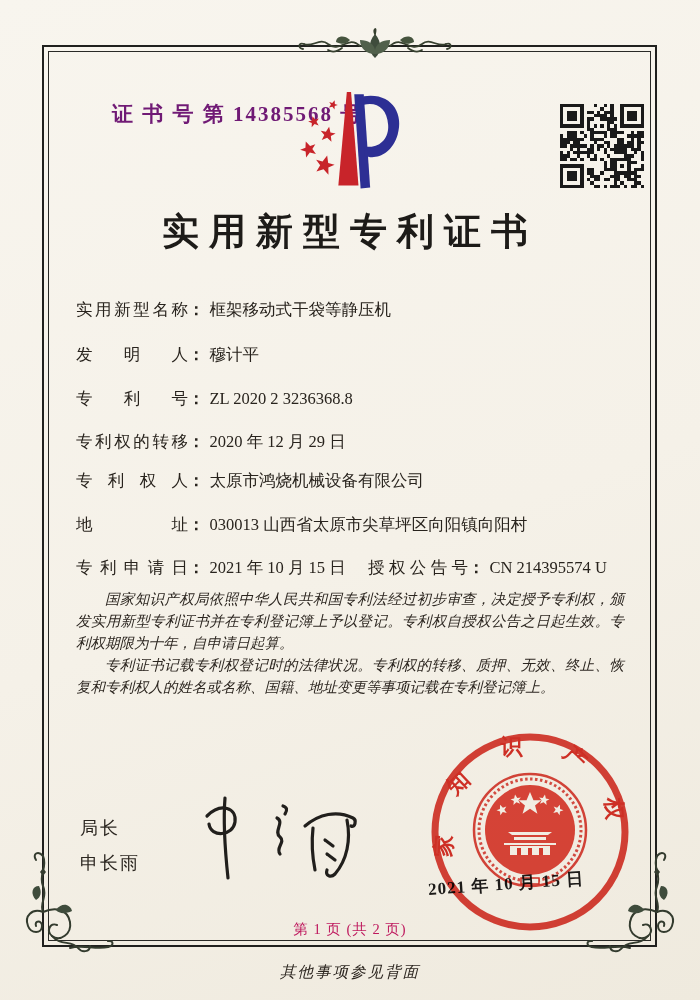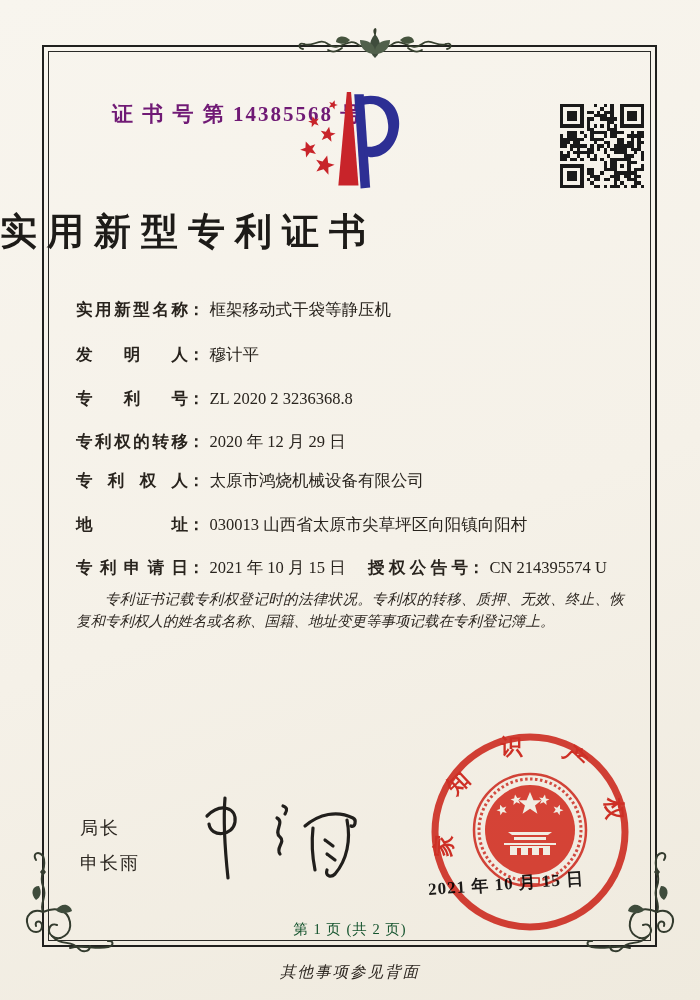--- a/index.html
+++ b/index.html
@@ -18,30 +18,30 @@
     border:1px solid #2a2a27;}
 
   .ornament{position:absolute;z-index:2;}
 
   
   .cert-no{position:absolute;left:76px;top:100px;font-size:21px;
     letter-spacing:2px;font-weight:bold;color:#701a75;margin-left:36px;}
   .logo{position:absolute;left:280px;top:90px;width:140px;height:106px;}
   .qr{position:absolute;left:560px;top:104px;width:84px;height:84px;}
 
-  .title{position:absolute;left:0;top:207px;width:700px;
+  .title{position:absolute;left:0;top:207px;width:700px;text-align:center;
     font-size:37px;font-weight:bold;letter-spacing:10px;color:#1d1b18;}
 
   
   .field-row{position:absolute;left:76px;width:560px;font-size:16.5px;
     white-space:nowrap;color:#28231d;}
   .f0{top:299px}.f1{top:344px}.f2{top:388px}.f3{top:431px}
   .f4{top:470px}.f5{top:514px}.f6{top:557px}
   .field-label{display:inline-block;width:112px;text-align:justify;
-    text-align-last:justify;font-weight:bold;vertical-align:bottom;}
+    text-align-last:justify;font-weight:normal;vertical-align:bottom;}
   .field-colon{font-weight:bold;}
   .field-value{margin-left:5px;}
   .grant-pair{position:absolute;left:292px;top:0;}
   .grant-pair .field-label{width:100px;}
 
   
   .body-text{position:absolute;left:76px;top:588px;width:548px;
     font-size:14.5px;line-height:22px;text-align:justify;
     font-style:italic;color:#2c2620;}
   .body-text p{margin:0;text-indent:2em;}
@@ -52,21 +52,21 @@
   .director-block div{margin-bottom:11px;letter-spacing:2px;}
   .signature{position:absolute;left:185px;top:788px;width:195px;height:100px;z-index:2;}
   .seal{position:absolute;left:425px;top:727px;width:210px;height:210px;
     z-index:4;mix-blend-mode:multiply;opacity:.95;}
   .seal-date{position:absolute;left:428px;top:872px;width:170px;z-index:3;
     font-size:17px;font-weight:bold;color:#1c1a18;letter-spacing:1px;
     transform:rotate(-4deg);white-space:nowrap;}
 
   
   .page-num{position:absolute;left:0;top:920px;width:700px;text-align:center;
-    font-size:14.5px;color:#14532d;letter-spacing:1px;}
+    font-size:14.5px;color:#be185d;letter-spacing:1px;}
   .back-note{position:absolute;left:0;top:962px;width:700px;text-align:center;
     font-size:15.5px;font-style:italic;color:#2c2620;letter-spacing:2px;}
 
   svg{display:block;}
 </style>
 </head>
 <body>
 
 <div id="page">
 
@@ -494,20 +494,21 @@
     <span class="field-label">地址</span><span class="field-colon">：</span><span class="field-value">030013 山西省太原市尖草坪区向阳镇向阳村</span>
   </div>
   <div class="field-row f6">
     <span class="field-label">专利申请日</span><span class="field-colon">：</span><span class="field-value">2021 年 10 月 15 日</span>
     <span class="grant-pair">
       <span class="field-label">授权公告号</span><span class="field-colon">：</span><span class="field-value">CN 214395574 U</span>
     </span>
   </div>
 
   <div class="body-text">
+    <p>国家知识产权局依照中华人民共和国专利法经过初步审查，决定授予专利权，颁发实用新型专利证书并在专利登记簿上予以登记。专利权自授权公告之日起生效。专利权期限为十年，自申请日起算。</p>
     <p>专利证书记载专利权登记时的法律状况。专利权的转移、质押、无效、终止、恢复和专利权人的姓名或名称、国籍、地址变更等事项记载在专利登记簿上。</p>
   </div>
 
   <div class="director-block">
     <div>局长</div>
     <div>申长雨</div>
   </div>
 
   <svg class="signature" viewBox="0 0 195 100">
     <g stroke="#211f1c" stroke-width="3.2" fill="none" stroke-linecap="round" stroke-linejoin="round">

